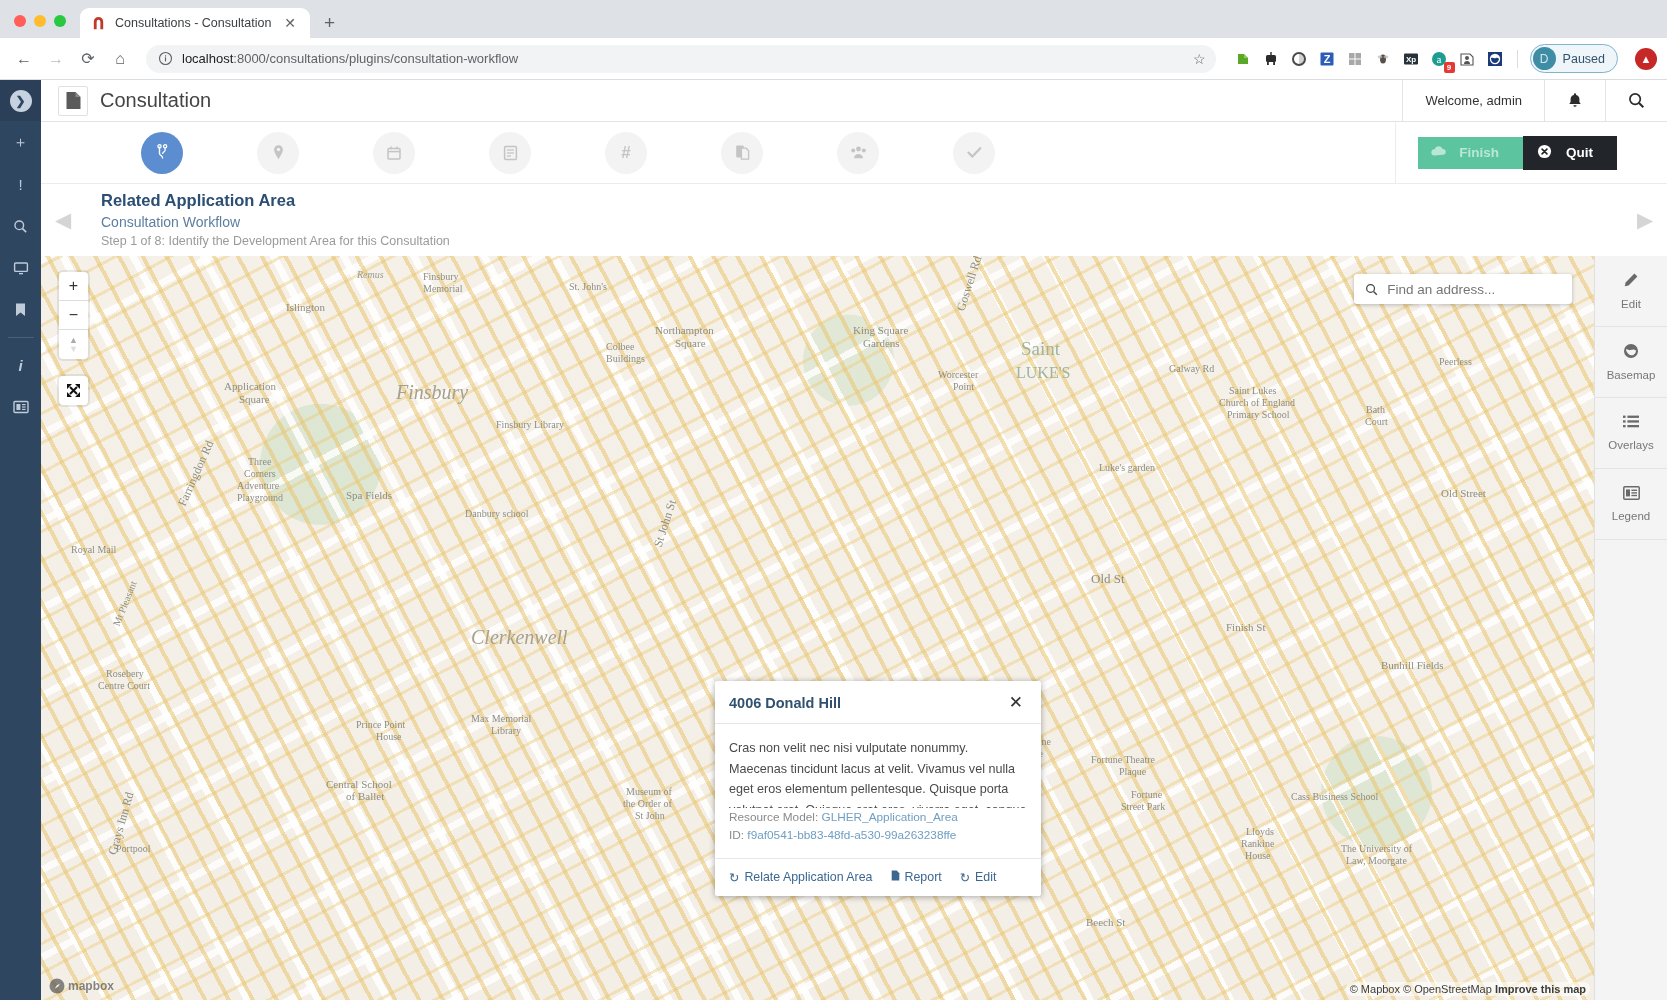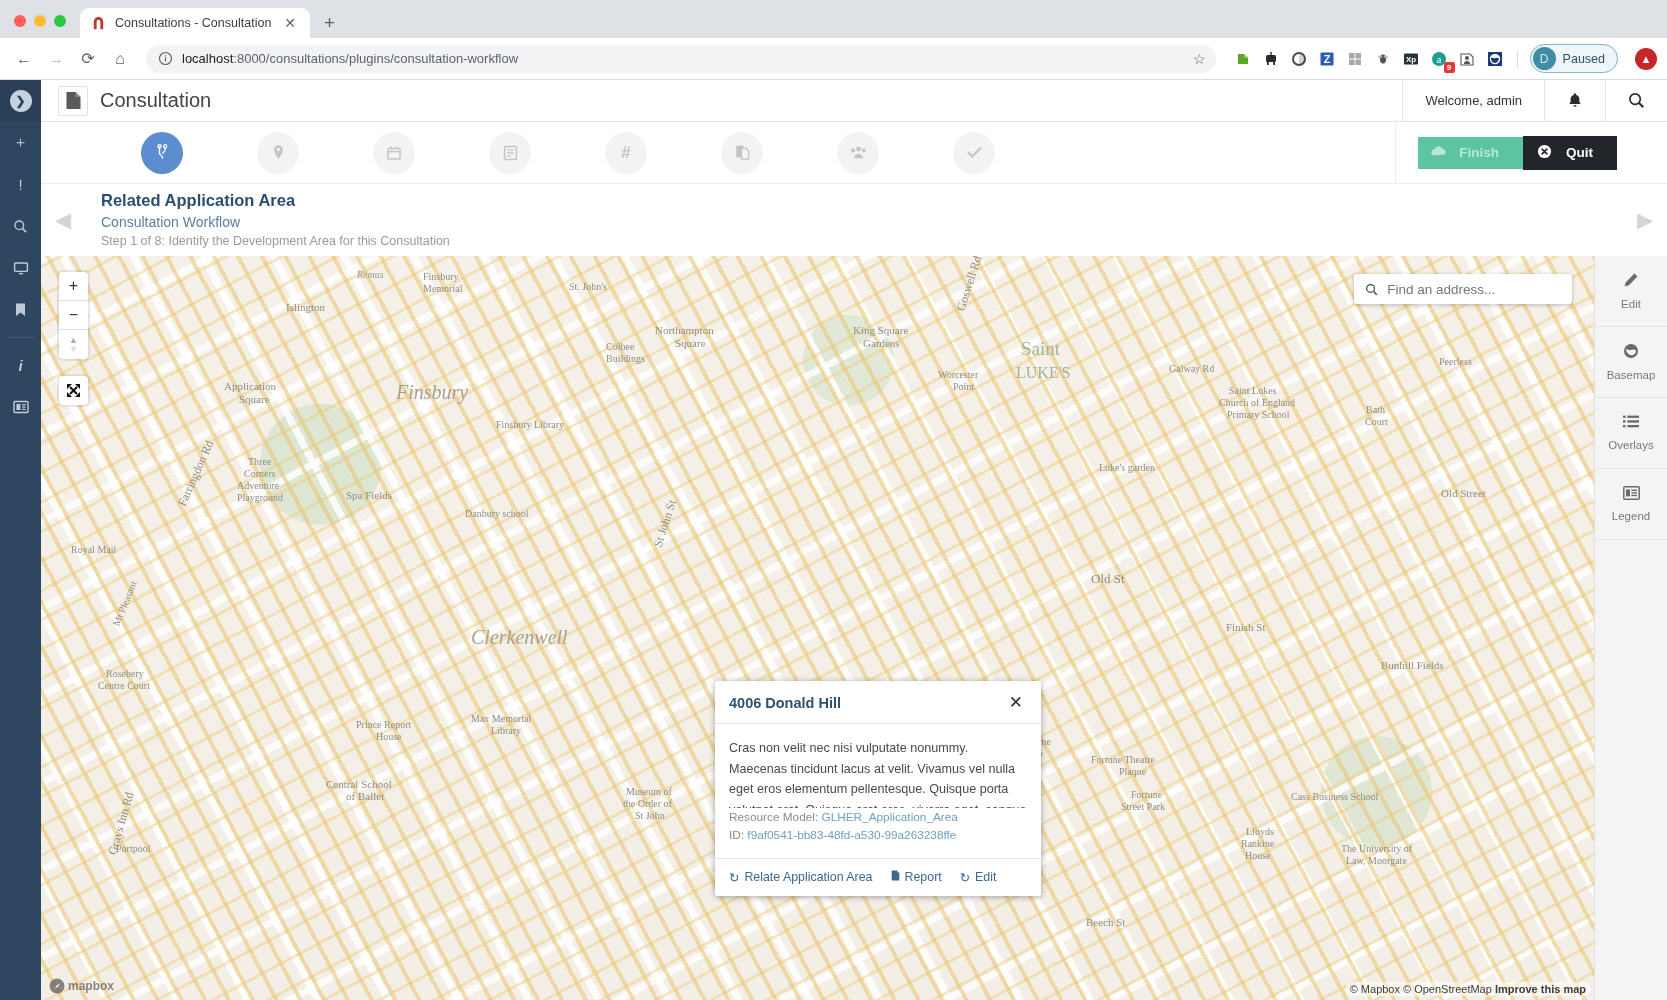--- a/index.html
+++ b/index.html
@@ -572,21 +572,21 @@
             <div class="map-label" style="left: 1078px; top: 510px; font-size: 10px; color: rgb(142, 142, 133);">Plaque</div>
             <div class="map-label" style="left: 1250px; top: 535px; font-size: 10px; color: rgb(142, 142, 133);">Cass Business School</div>
             <div class="map-label" style="left: 1300px; top: 587px; font-size: 10px; color: rgb(142, 142, 133);">The University of</div>
             <div class="map-label" style="left: 1305px; top: 599px; font-size: 10px; color: rgb(142, 142, 133);">Law, Moorgate</div>
             <div class="map-label" style="left: 1205px; top: 570px; font-size: 10px; color: rgb(142, 142, 133);">Lloyds</div>
             <div class="map-label" style="left: 1200px; top: 582px; font-size: 10px; color: rgb(142, 142, 133);">Rankine</div>
             <div class="map-label" style="left: 1204px; top: 594px; font-size: 10px; color: rgb(142, 142, 133);">House</div>
             <div class="map-label" style="left: 30px; top: 288px; font-size: 10px; color: rgb(142, 142, 133);">Royal Mail</div>
             <div class="map-label" style="left: 285px; top: 522px; font-size: 11px; color: rgb(142, 142, 133);">Central School</div>
             <div class="map-label" style="left: 305px; top: 534px; font-size: 11px; color: rgb(142, 142, 133);">of Ballet</div>
-            <div class="map-label" style="left: 315px; top: 463px; font-size: 10px; color: rgb(142, 142, 133);">Prince Report</div>
+            <div class="map-label" style="left: 315px; top: 463px; font-size: 10px; color: rgb(142, 142, 133);">Prince Point</div>
             <div class="map-label" style="left: 335px; top: 475px; font-size: 10px; color: rgb(142, 142, 133);">House</div>
             <div class="map-label" style="left: 430px; top: 457px; font-size: 10px; color: rgb(142, 142, 133);">Max Memorial</div>
             <div class="map-label" style="left: 450px; top: 469px; font-size: 10px; color: rgb(142, 142, 133);">Library</div>
             <div class="map-label" style="left: 585px; top: 530px; font-size: 10px; color: rgb(142, 142, 133);">Museum of</div>
             <div class="map-label" style="left: 582px; top: 542px; font-size: 10px; color: rgb(142, 142, 133);">the Order of</div>
             <div class="map-label" style="left: 594px; top: 554px; font-size: 10px; color: rgb(142, 142, 133);">St John</div>
             <div class="map-label" style="left: 770px; top: 527px; font-size: 10px; color: rgb(142, 142, 133);">Barts and The London</div>
             <div class="map-label" style="left: 778px; top: 539px; font-size: 10px; color: rgb(142, 142, 133);">School of Medicine</div>
             <div class="map-label" style="left: 790px; top: 551px; font-size: 10px; color: rgb(142, 142, 133);">and Dentistry</div>
             <div class="map-label" style="left: 1058px; top: 206px; font-size: 10px; color: rgb(142, 142, 133);">Luke's garden</div>

